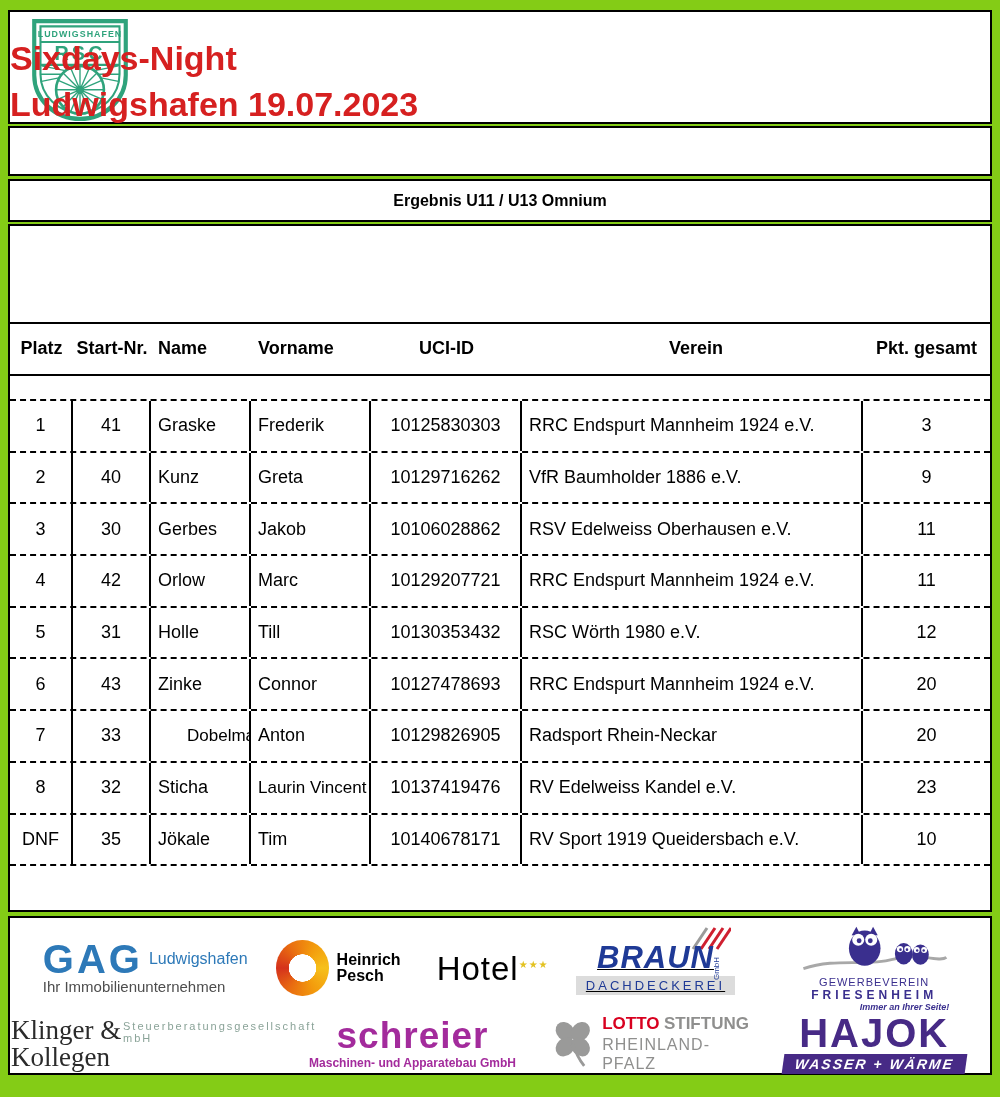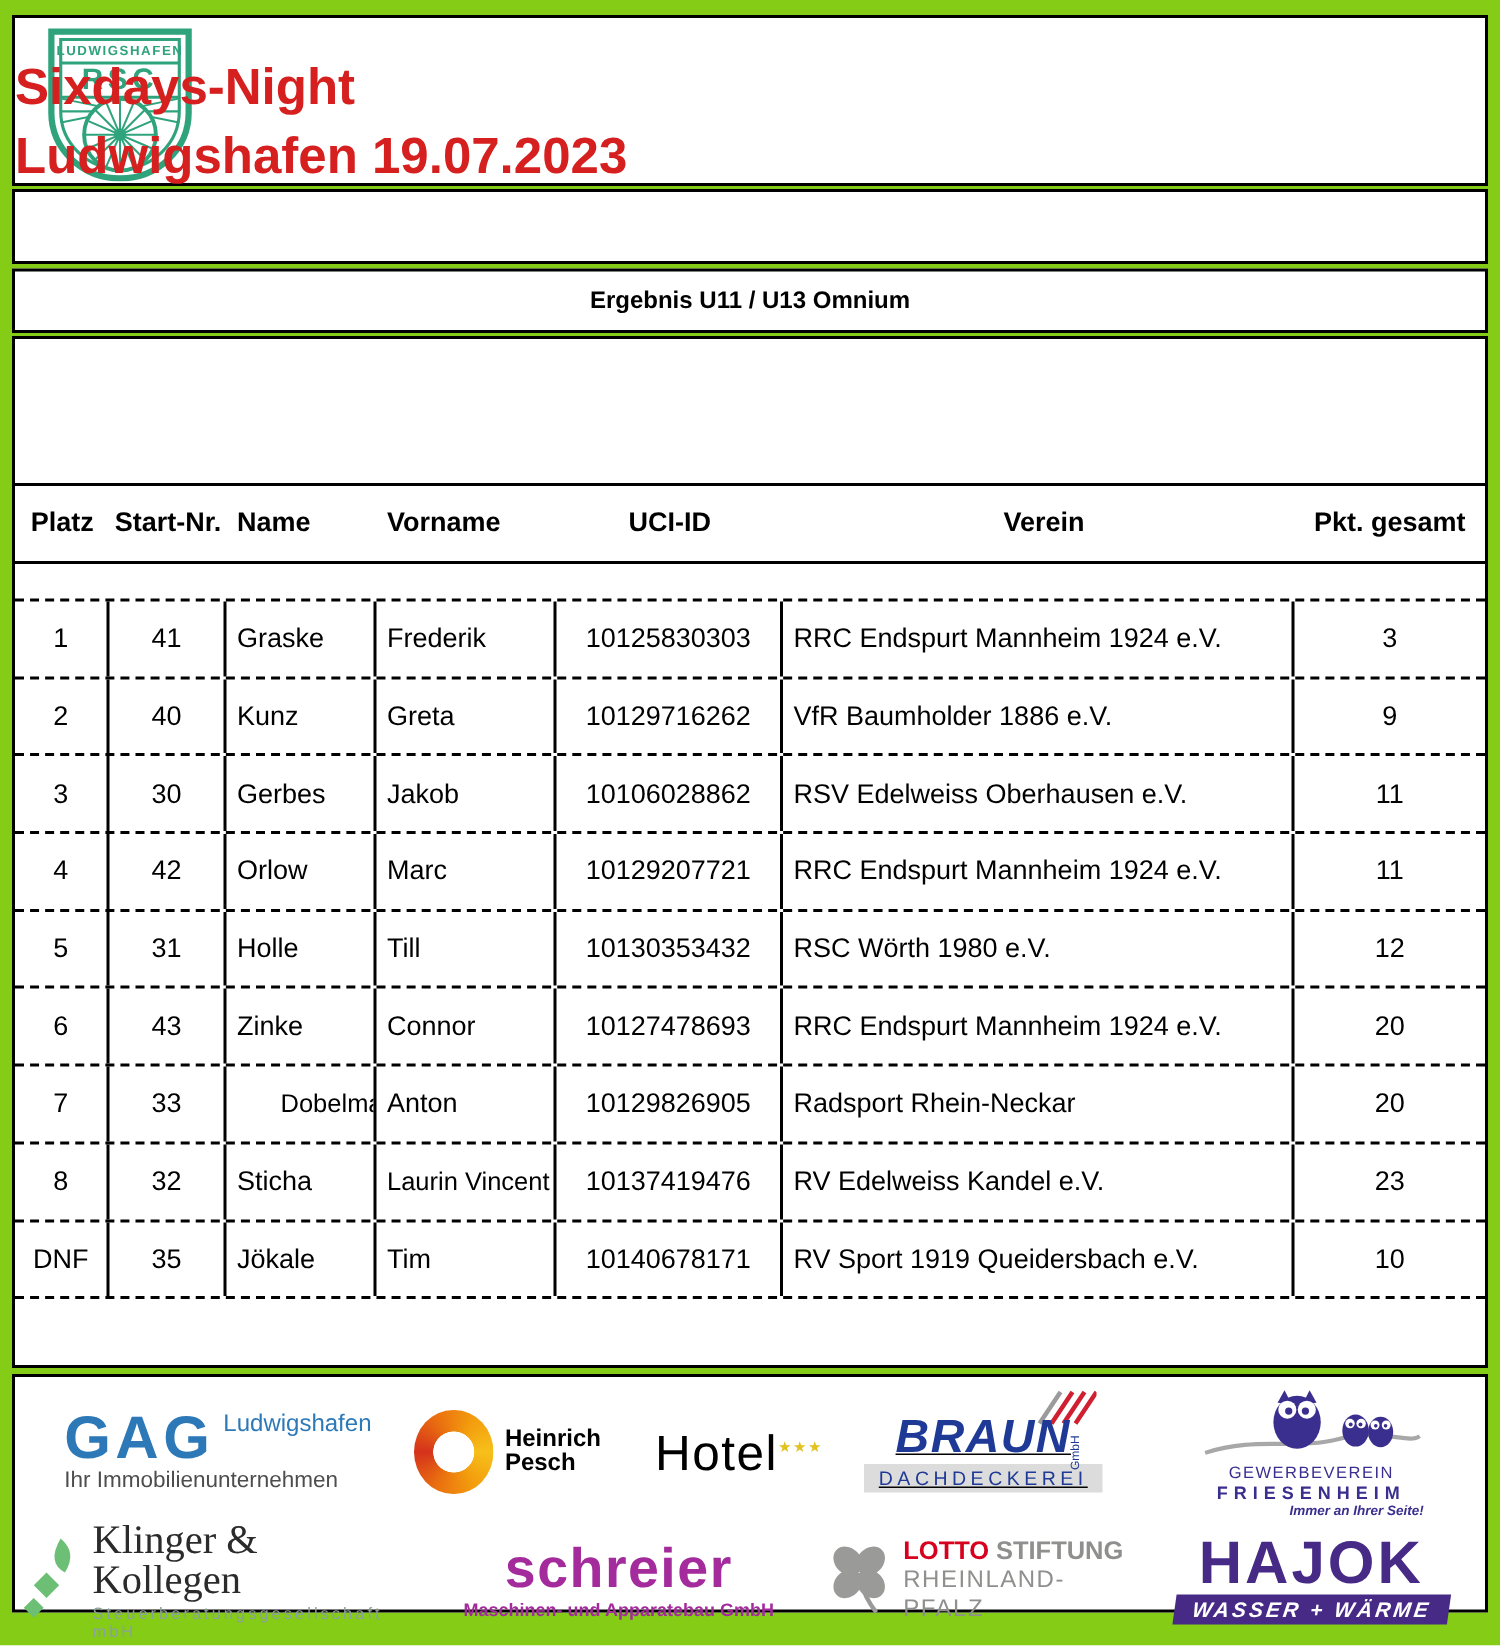--- a/index.html
+++ b/index.html
@@ -34,21 +34,21 @@
   .c4{width:151px;justify-content:center;}
   .c5{flex:1;padding-left:7px;}
   .c6{width:127px;justify-content:center;}
   .hcell.c2,.hcell.c3{justify-content:flex-start;text-align:left;}
   
   .box-sponsors{top:916px;height:159px;display:grid;grid-template-columns:27% 28% 22% 23%;
                 grid-template-rows:1fr 1fr;align-items:center;justify-items:center;padding:6px 4px;}
   .sp{display:flex;flex-direction:column;align-items:center;}
   
   .gag{align-items:flex-start;}
-  .gag-row{display:flex;align-items:flex-start;}
+  .gag-row{display:flex;align-items:center;}
   .gag-main{font-size:40px;font-weight:bold;color:var(--gag-blue,#2d79b8);letter-spacing:3px;line-height:.9;}
   .gag-city{font-size:16px;color:var(--gag-blue,#2d79b8);margin-left:6px;}
   .gag-tag{font-size:15px;color:var(--gag-gray,#4d4d4d);margin-top:1px;}
   
   .hotel{flex-direction:row;align-items:center;gap:8px;}
   .swirl{width:56px;height:56px;border-radius:50%;
          background:radial-gradient(circle,#fff 0 35%,rgba(255,255,255,0) 36%),
          conic-gradient(from 90deg,#f6c01a,#f39c0d,#e96d10,#d5321c,#e96d10,#f39c0d,#f6c01a);}
   .hotel-txt{display:flex;flex-direction:row;line-height:1;}
   .hotel-l1{font-size:16px;font-weight:bold;}
@@ -61,21 +61,21 @@
   .braun-gmbh{position:absolute;right:-14px;top:22px;font-size:8px;color:var(--braun-blue,#1f3a96);transform:rotate(-90deg);}
   .braun-band{margin-top:3px;background:#dcdcdc;padding:2px 10px;font-size:13px;letter-spacing:3px;
               color:var(--braun-blue,#1f3a96);}
   
   .fries{line-height:1.15;}
   .fries-l1{font-size:11px;color:var(--fries-purple,#3a2f8e);letter-spacing:1px;}
   .fries-l2{font-size:12px;font-weight:bold;color:var(--fries-purple,#3a2f8e);letter-spacing:4px;}
   .fries-tag{font-size:9px;font-style:italic;font-weight:bold;color:var(--fries-purple,#3a2f8e);align-self:flex-end;}
   
   .klinger{flex-direction:row;align-items:center;gap:8px;}
-  .klinger-txt{display:flex;flex-direction:column;}
+  .klinger-txt{display:flex;}
   .klinger-name{font-family:"Liberation Serif",serif;font-size:27px;color:var(--klinger-text,#2b2b2b);line-height:1;}
   .klinger-tag{font-size:11px;letter-spacing:2px;color:var(--klinger-sub,#8aa398);margin-top:3px;}
   
   .schreier-name{font-size:37px;font-weight:900;color:var(--schreier-magenta,#a32b9c);letter-spacing:1px;line-height:1;}
   .schreier-tag{font-size:12px;font-weight:bold;color:var(--schreier-magenta,#a32b9c);margin-top:2px;}
   
   .lotto{flex-direction:row;align-items:center;gap:6px;}
   .lotto-txt{display:flex;flex-direction:column;line-height:1.2;}
   .lotto-l1r{font-size:17px;font-weight:800;color:var(--lotto-red,#d8001f);}
   .lotto-l1g{font-size:17px;font-weight:bold;color:var(--lotto-gray,#8f8f8e);}

